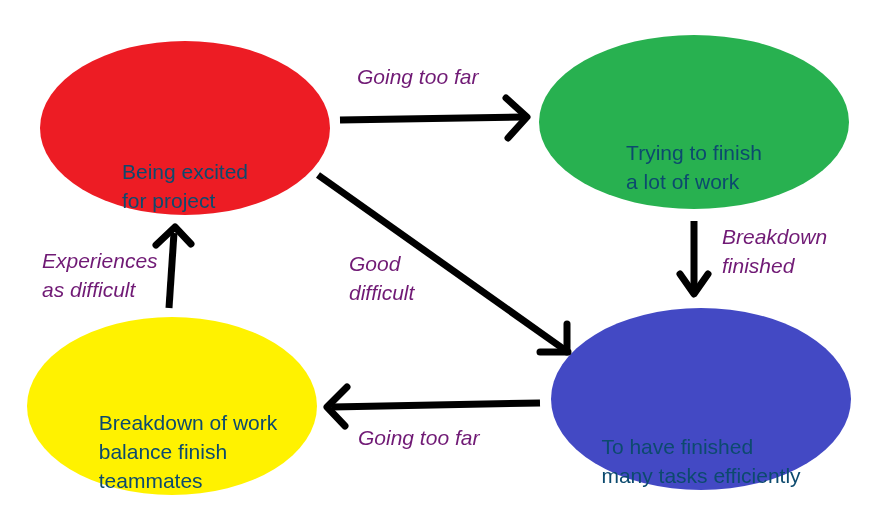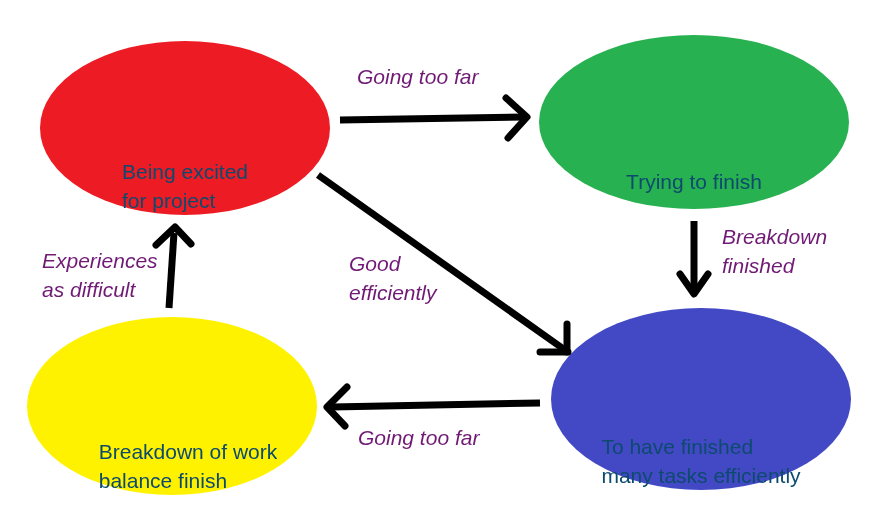--- a/index.html
+++ b/index.html
@@ -94,27 +94,29 @@
   <div class="node-label" style="left:40px; top:42px; width:290px; height:173px;">
     <div class="inner">
       <span class="line">Being excited</span>
       <span class="line">for project</span>
     </div>
   </div>
 
   <div class="node-label" style="left:539px; top:22px; width:310px; height:174px;">
     <div class="inner">
       <span class="line">Trying to finish</span>
+      <span class="line">a lot of work</span>
     </div>
   </div>
 
   <div class="node-label" style="left:43px; top:317px; width:290px; height:178px;">
     <div class="inner">
       <span class="line">Breakdown of work</span>
       <span class="line">balance finish</span>
+      <span class="line">teammates</span>
     </div>
   </div>
 
   <div class="node-label" style="left:551px; top:308px; width:300px; height:182px;">
     <div class="inner">
       <span class="line">To have finished</span>
       <span class="line">many tasks efficiently</span>
     </div>
   </div>
 
@@ -122,21 +124,21 @@
     <span class="line">Going too far</span>
   </div>
 
   <div class="edge-label" style="left:722px; top:222px;">
     <span class="line">Breakdown</span>
     <span class="line">finished</span>
   </div>
 
   <div class="edge-label" style="left:349px; top:249px;">
     <span class="line">Good</span>
-    <span class="line">efficiently</span>
+    <span class="line">difficult</span>
   </div>
 
   <div class="edge-label" style="left:358px; top:423px;">
     <span class="line">Going too far</span>
   </div>
 
   <div class="edge-label" style="left:42px; top:246px;">
     <span class="line">Experiences</span>
     <span class="line">as difficult</span>
   </div>

